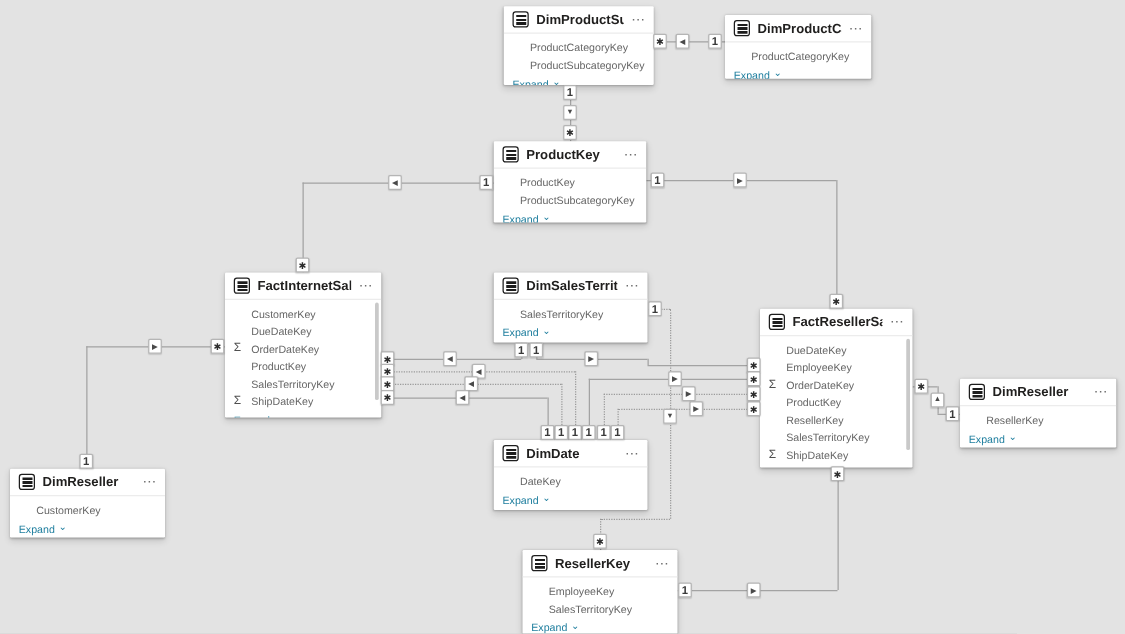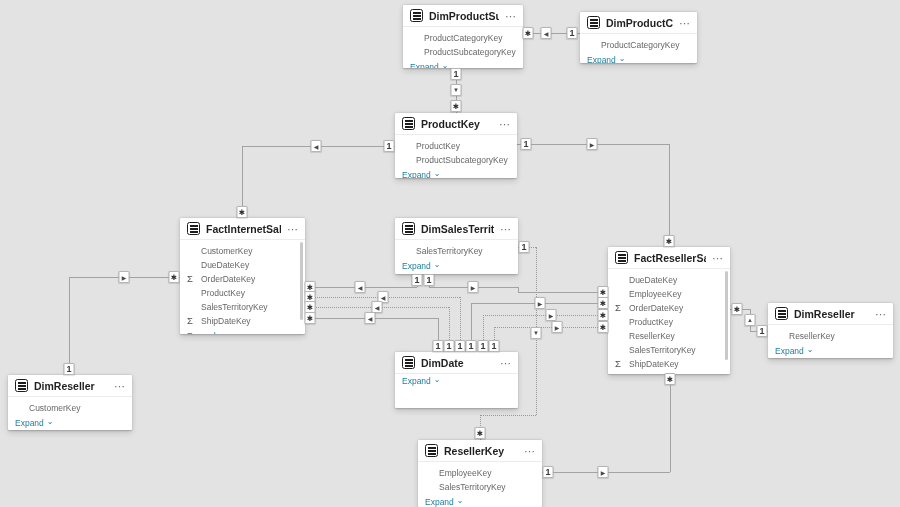--- a/index.html
+++ b/index.html
@@ -252,20 +252,25 @@
       <span class="chev">⌄</span>
     </div>
   </div>
 
   <div class="card" style="left: 395px; top: 352px; width: 123px; height: 56px;">
     <div class="card-header">
       <span class="tbl-icon"></span>
       <span class="card-title">DimDate</span>
       <span class="card-menu">⋯</span>
     </div>
+    <div class="fields">
+        <div class="field-row">
+          <span>DateKey</span>
+        </div>
+      </div>
     <div class="expand">
       <span class="expand-label">Expand</span>
       <span class="chev">⌄</span>
     </div>
   </div>
 
   <div class="card" style="left: 8px; top: 375px; width: 124px; height: 55px;">
     <div class="card-header">
       <span class="tbl-icon"></span>
       <span class="card-title">DimReseller</span>

